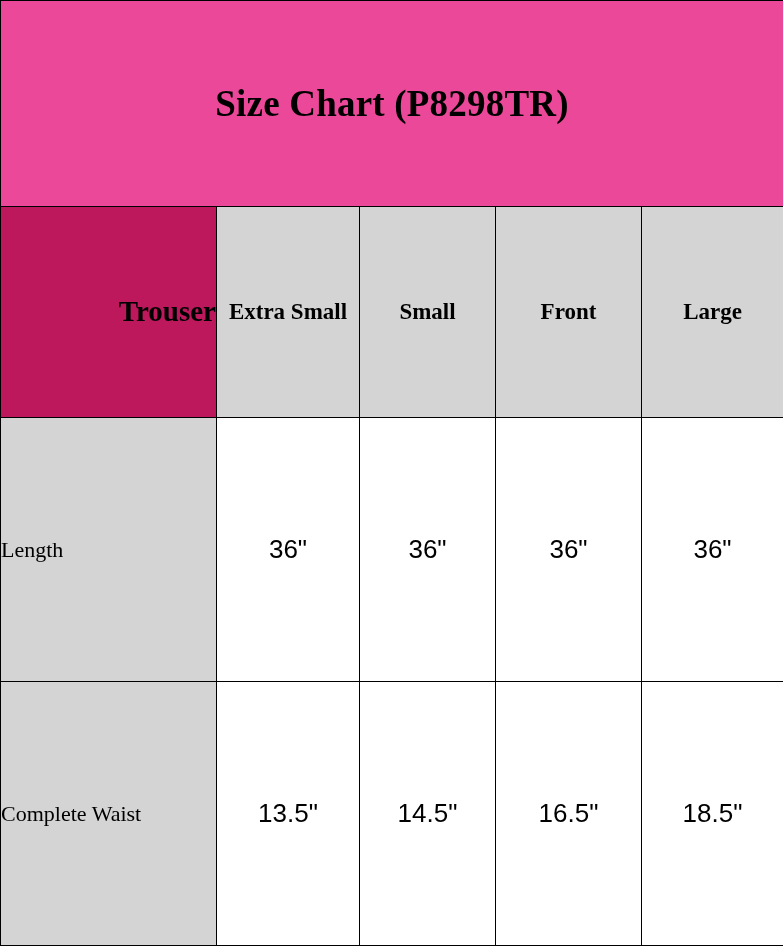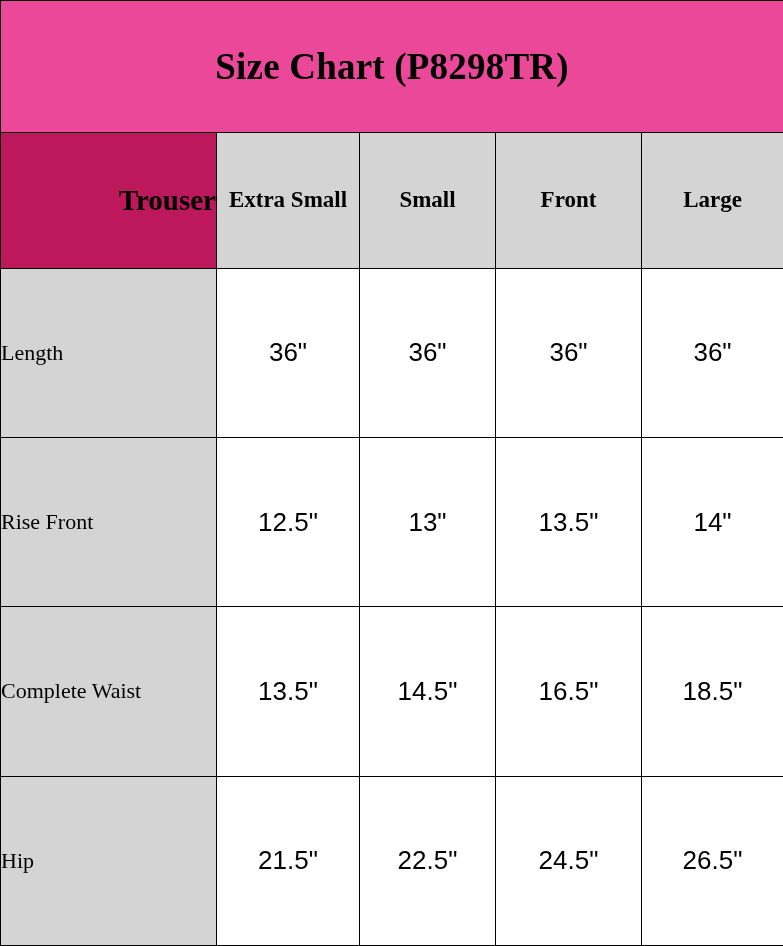--- a/index.html
+++ b/index.html
@@ -112,41 +112,27 @@
       </tr>
 
       <tr class="body-row">
         <td class="row-label">Length</td>
         <td class="row-val">36"</td>
         <td class="row-val">36"</td>
         <td class="row-val">36"</td>
         <td class="row-val">36"</td>
       </tr>
 
-      <tr class="body-row">
-        <td class="row-label">Rise Front</td>
-        <td class="row-val">12.5"</td>
-        <td class="row-val">13"</td>
-        <td class="row-val">13.5"</td>
-        <td class="row-val">14"</td>
-      </tr>
 
 
       <tr class="body-row">
         <td class="row-label">Complete Waist</td>
         <td class="row-val">13.5"</td>
         <td class="row-val">14.5"</td>
         <td class="row-val">16.5"</td>
         <td class="row-val">18.5"</td>
       </tr>
 
-      <tr class="body-row">
-        <td class="row-label">Hip</td>
-        <td class="row-val">21.5"</td>
-        <td class="row-val">22.5"</td>
-        <td class="row-val">24.5"</td>
-        <td class="row-val">26.5"</td>
-      </tr>
 
 
     </tbody>
   </table>
 </div>
 
 </body></html>

